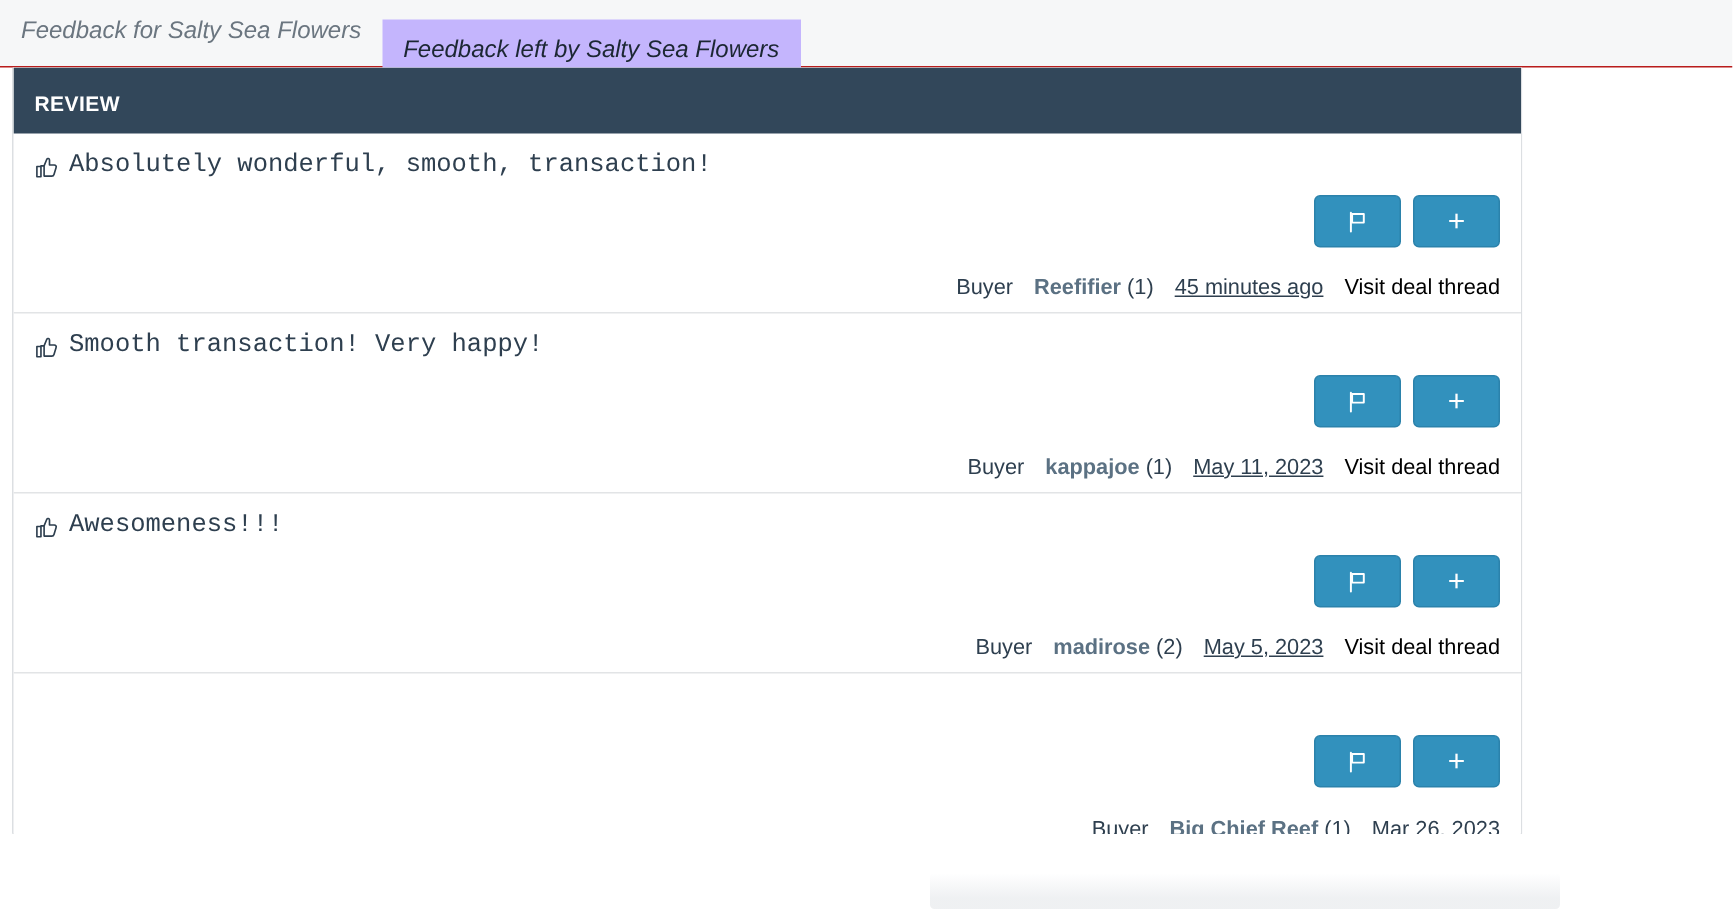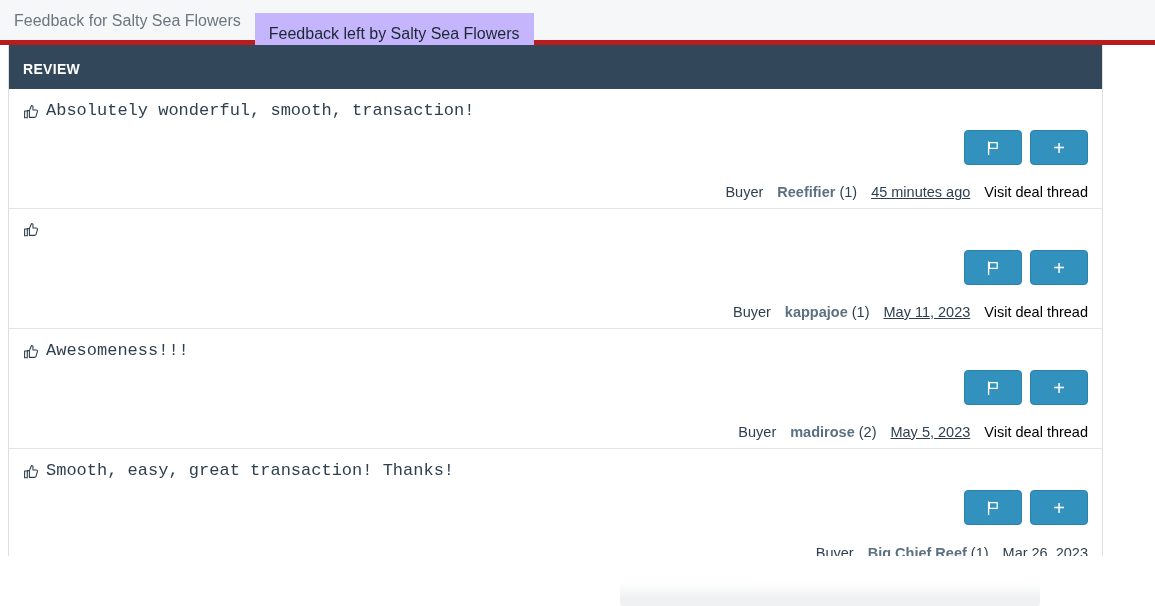--- a/index.html
+++ b/index.html
@@ -14,25 +14,26 @@
     font-size: 15px;
     color: #2e3f4f;
     overflow: hidden;
   }
 
   
   .tabbar {
     position: relative;
     height: 45px;
     background: #f6f7f8;
-    border-bottom: 5px solid #b91c1c;
+    border-bottom: 1px solid #b91c1c;
     display: flex;
     align-items: flex-start;
     padding: 0;
     box-sizing: border-box;
+    font-style: italic;
   }
   .tab {
     padding: 13px 14px 12px 14px;
     font-size: 16px;
     color: #6b7680;
     cursor: pointer;
     border-bottom: 4px solid transparent;
     white-space: nowrap;
     line-height: 1;
   }
@@ -45,21 +46,21 @@
 
   
   .panel {
     position: relative;
     margin: 0 8px;
     background: #ffffff;
     border: 1px solid #dcdfe2;
     border-top: none;
     border-radius: 0 0 4px 4px;
     box-sizing: border-box;
-    width: 1095px;
+    width: 1007px;
     height: 514px;
     overflow: hidden;
   }
 
   
   .clipped-row {
     height: 7px;
     background: #32475a;
     overflow: hidden;
     position: relative;
@@ -248,20 +249,21 @@
     </div>
   </div>
 
   <div class="row">
     <div class="review-text">
       <span class="thumb-icon">
         <svg width="16" height="16" viewBox="0 0 16 16">
           <path d="M4.3 6.6 L6.4 6.6 L8.2 2.2 C8.6 1.3 10 1.6 10 2.7 L10 6.0 L13.2 6.0 C14.1 6.0 14.7 6.9 14.4 7.7 L13.0 12.3 C12.8 13.0 12.2 13.4 11.5 13.4 L6.4 13.4 L6.4 6.6 Z M1.6 7.0 L4.3 7.0 L4.3 13.8 L1.6 13.8 Z" fill="none" stroke="#2e3f4f" stroke-width="1.1" stroke-linejoin="round"></path>
         </svg>
       </span>
+      <span>Smooth transaction! Very happy!</span>
     </div>
     <div class="actions">
       <div class="btn">
         <svg width="16" height="16" viewBox="0 0 16 16">
           <path d="M3.6 1.8 L3.6 14.4" stroke="#ffffff" stroke-width="1.3" fill="none" stroke-linecap="round"></path>
           <path d="M4.4 2.6 L12.2 2.6 L12.2 8.4 L4.4 8.4 Z" stroke="#ffffff" stroke-width="1.3" fill="none" stroke-linejoin="round"></path>
         </svg>
       </div>
       <div class="btn">
         <span class="plus">+</span>
@@ -303,28 +305,20 @@
       <span class="user-wrap">
         <span class="user">madirose</span>
         <span class="count">(2)</span>
       </span>
       <span class="date">May 5, 2023</span>
       <span class="thread">Visit deal thread</span>
     </div>
   </div>
 
   <div class="row">
-    <div class="review-text">
-      <span class="thumb-icon">
-        <svg width="16" height="16" viewBox="0 0 16 16">
-          <path d="M4.3 6.6 L6.4 6.6 L8.2 2.2 C8.6 1.3 10 1.6 10 2.7 L10 6.0 L13.2 6.0 C14.1 6.0 14.7 6.9 14.4 7.7 L13.0 12.3 C12.8 13.0 12.2 13.4 11.5 13.4 L6.4 13.4 L6.4 6.6 Z M1.6 7.0 L4.3 7.0 L4.3 13.8 L1.6 13.8 Z" fill="none" stroke="#2e3f4f" stroke-width="1.1" stroke-linejoin="round"></path>
-        </svg>
-      </span>
-      <span>Smooth, easy, great transaction! Thanks!</span>
-    </div>
     <div class="actions">
       <div class="btn">
         <svg width="16" height="16" viewBox="0 0 16 16">
           <path d="M3.6 1.8 L3.6 14.4" stroke="#ffffff" stroke-width="1.3" fill="none" stroke-linecap="round"></path>
           <path d="M4.4 2.6 L12.2 2.6 L12.2 8.4 L4.4 8.4 Z" stroke="#ffffff" stroke-width="1.3" fill="none" stroke-linejoin="round"></path>
         </svg>
       </div>
       <div class="btn">
         <span class="plus">+</span>
       </div>

